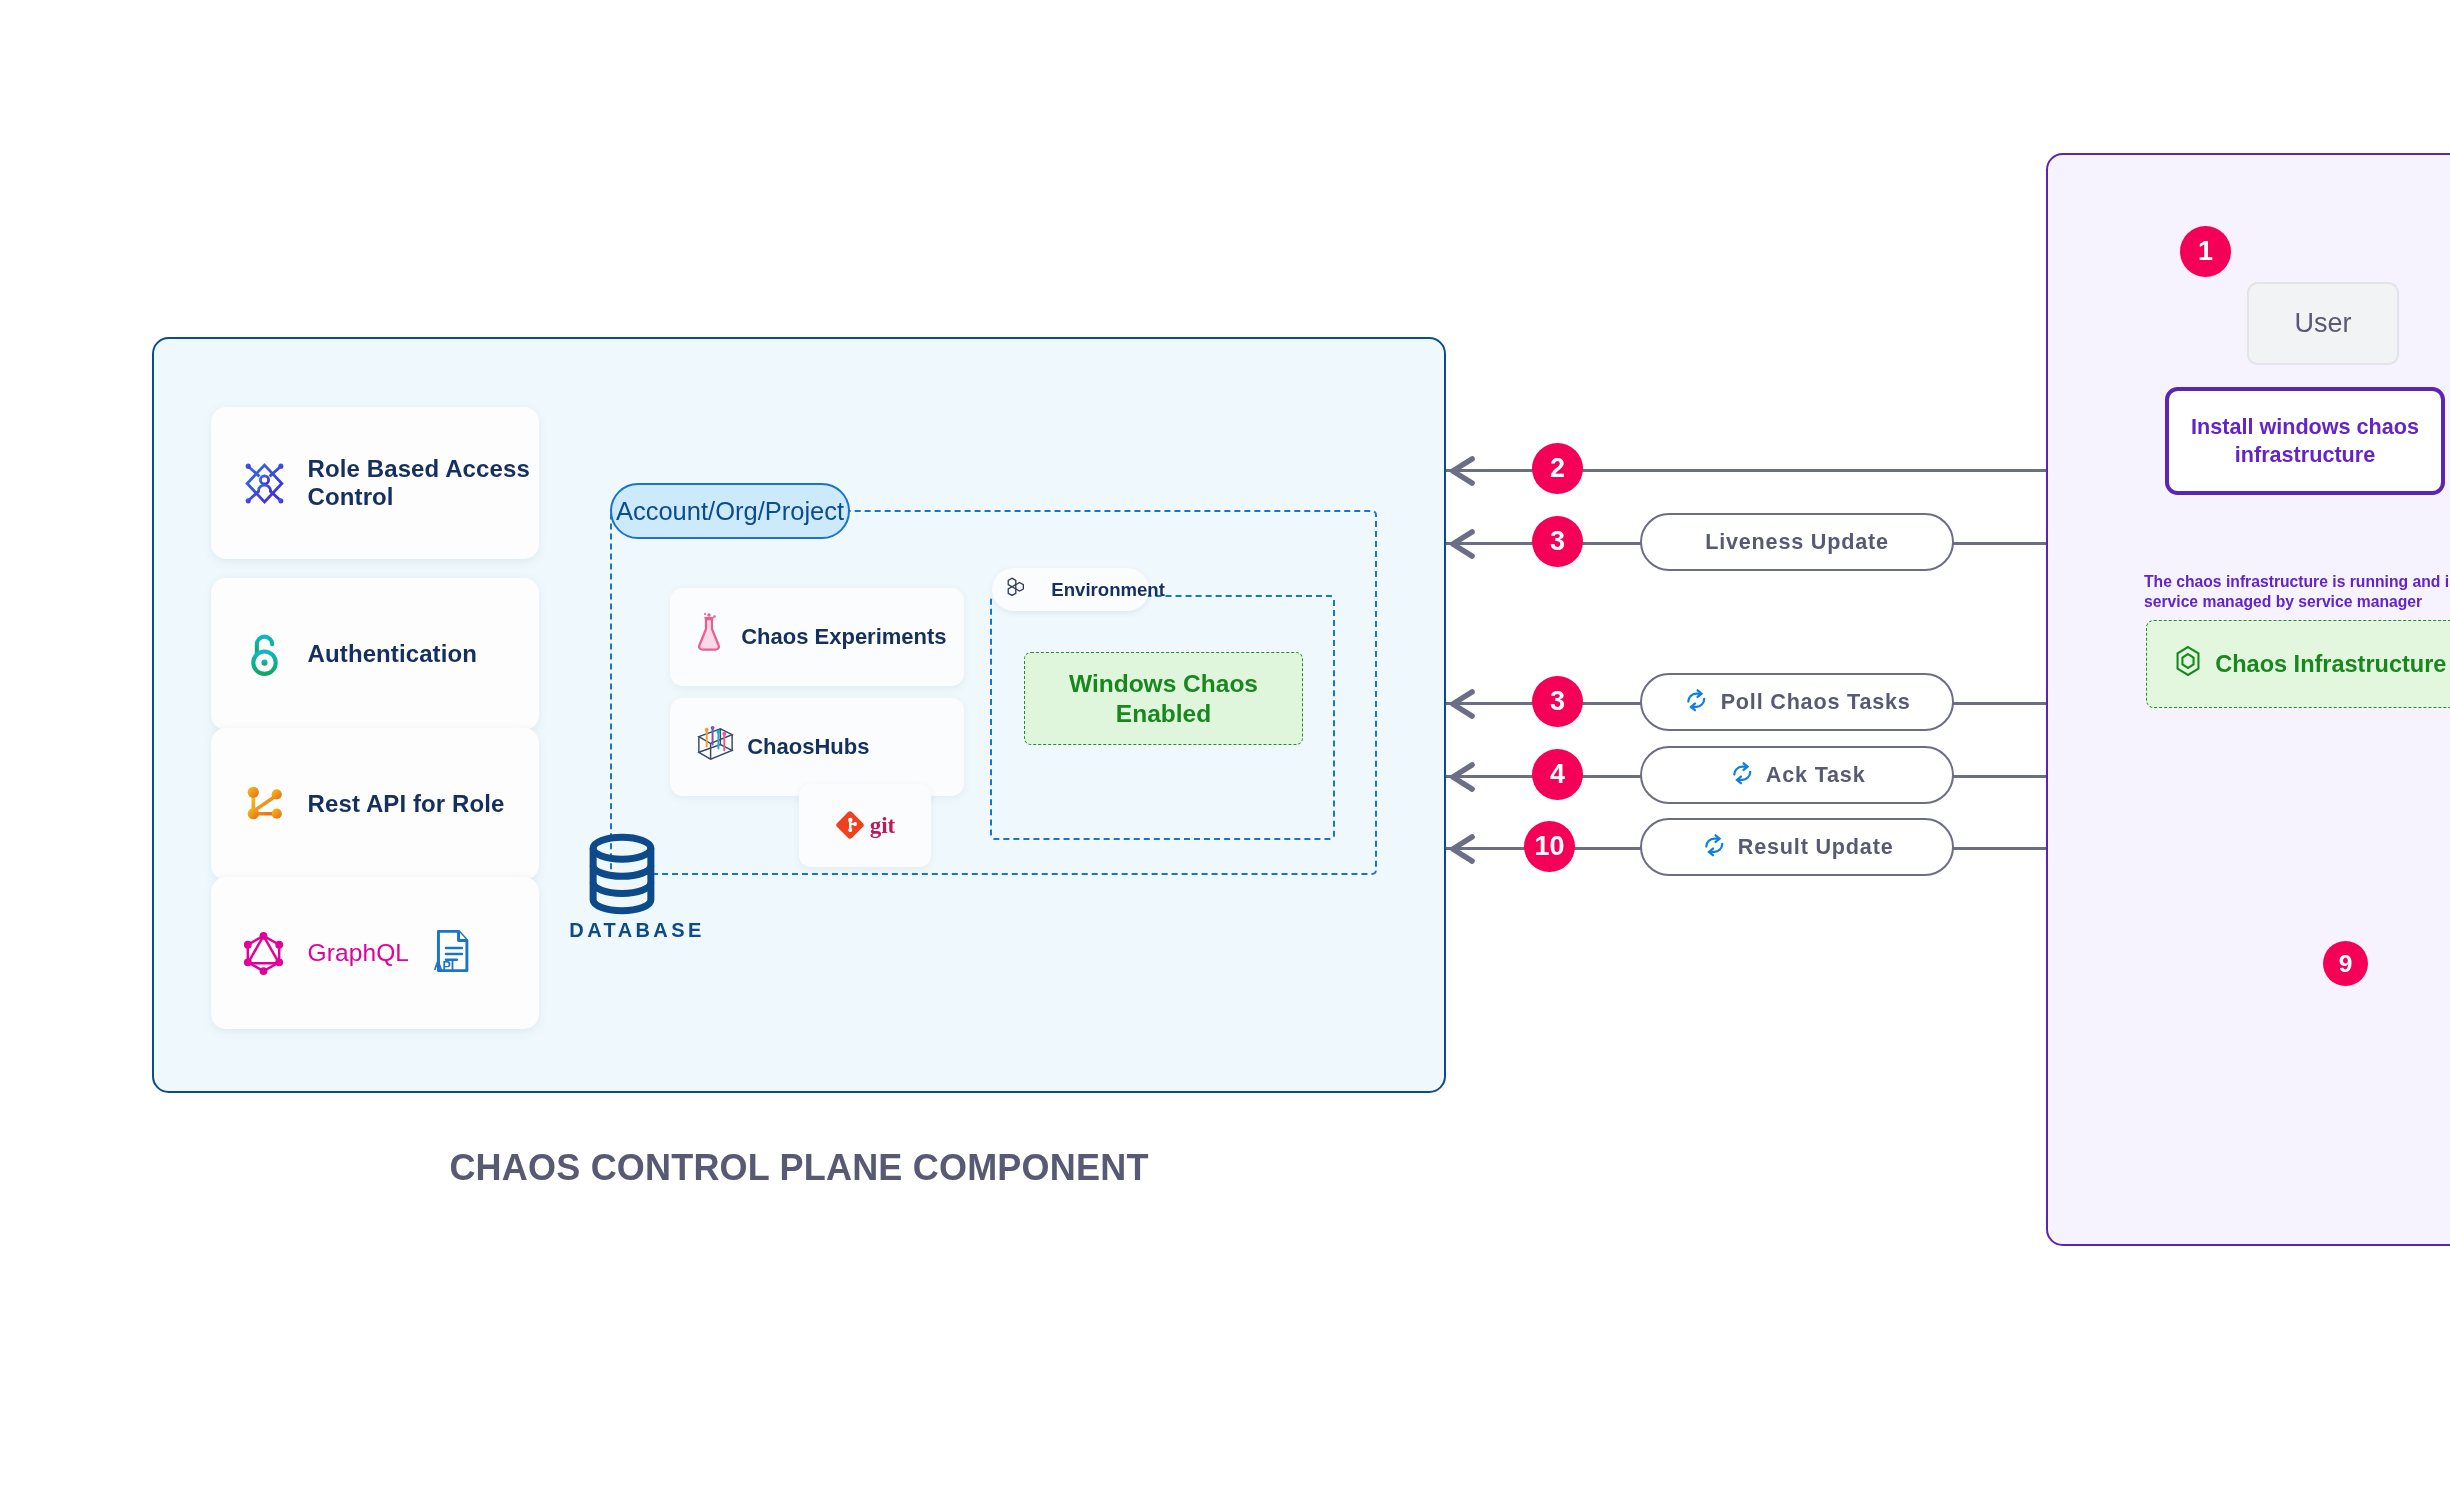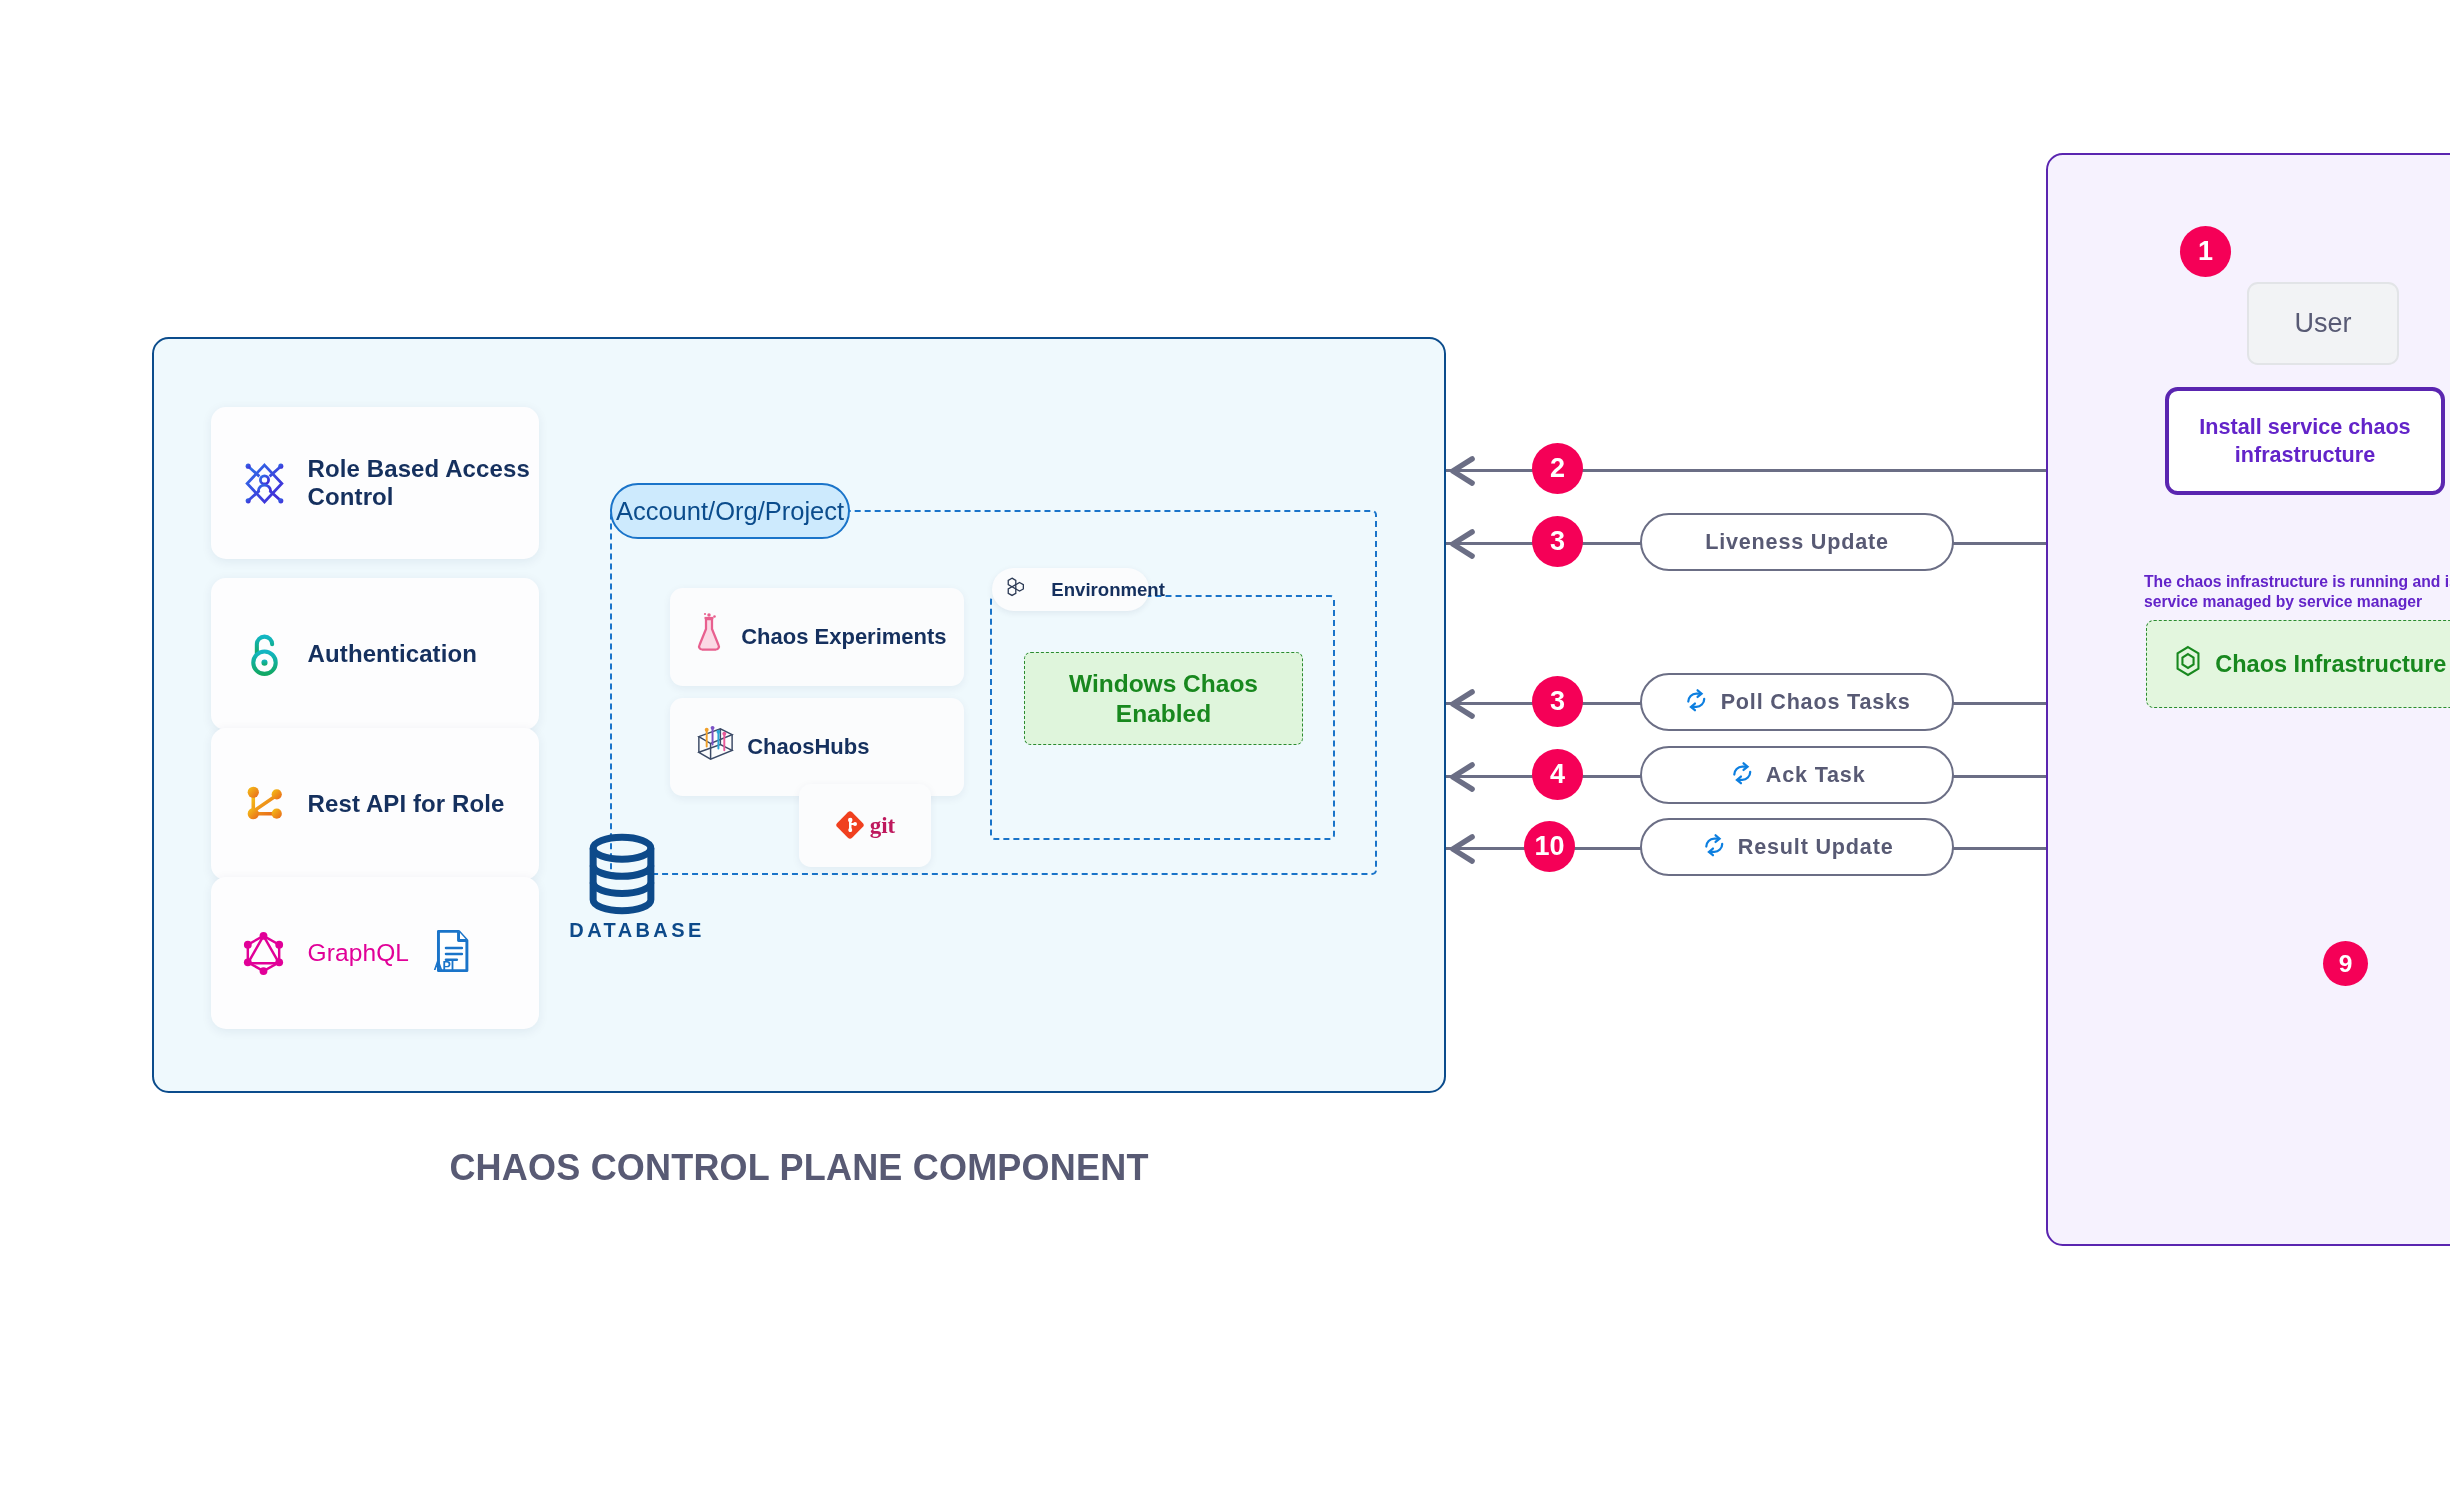--- a/index.html
+++ b/index.html
@@ -439,21 +439,21 @@
       </svg>
     </span>
     <span class="conn-pill-label">Result Update</span>
   </div>
 </div>
 
 <div class="abs" id="execution-plane-panel"></div>
 
 <div class="badge" style="left:2180px;top:226px">1</div>
 <div class="abs" id="user-node">User</div>
-<div class="abs" id="install-node">Install service chaos infrastructure</div>
+<div class="abs" id="install-node">Install windows chaos infrastructure</div>
 
 <div class="ann" style="left:2144px;top:572px;width:387px;font-size:15.7px">The chaos infrastructure is running and is as a service managed by service manager</div>
 
 <div class="abs" id="chaos-infra-node">
   <span>
     <svg viewBox="0 0 40 46" width="28" height="32">
       <g fill="none" stroke="#18881e" stroke-width="3">
         <path d="M20,3 L35,12 L35,34 L20,43 L5,34 L5,12 Z"></path>
         <path d="M20,13 L28,18 L28,28 L20,33 L12,28 L12,18 Z"></path>
       </g>

